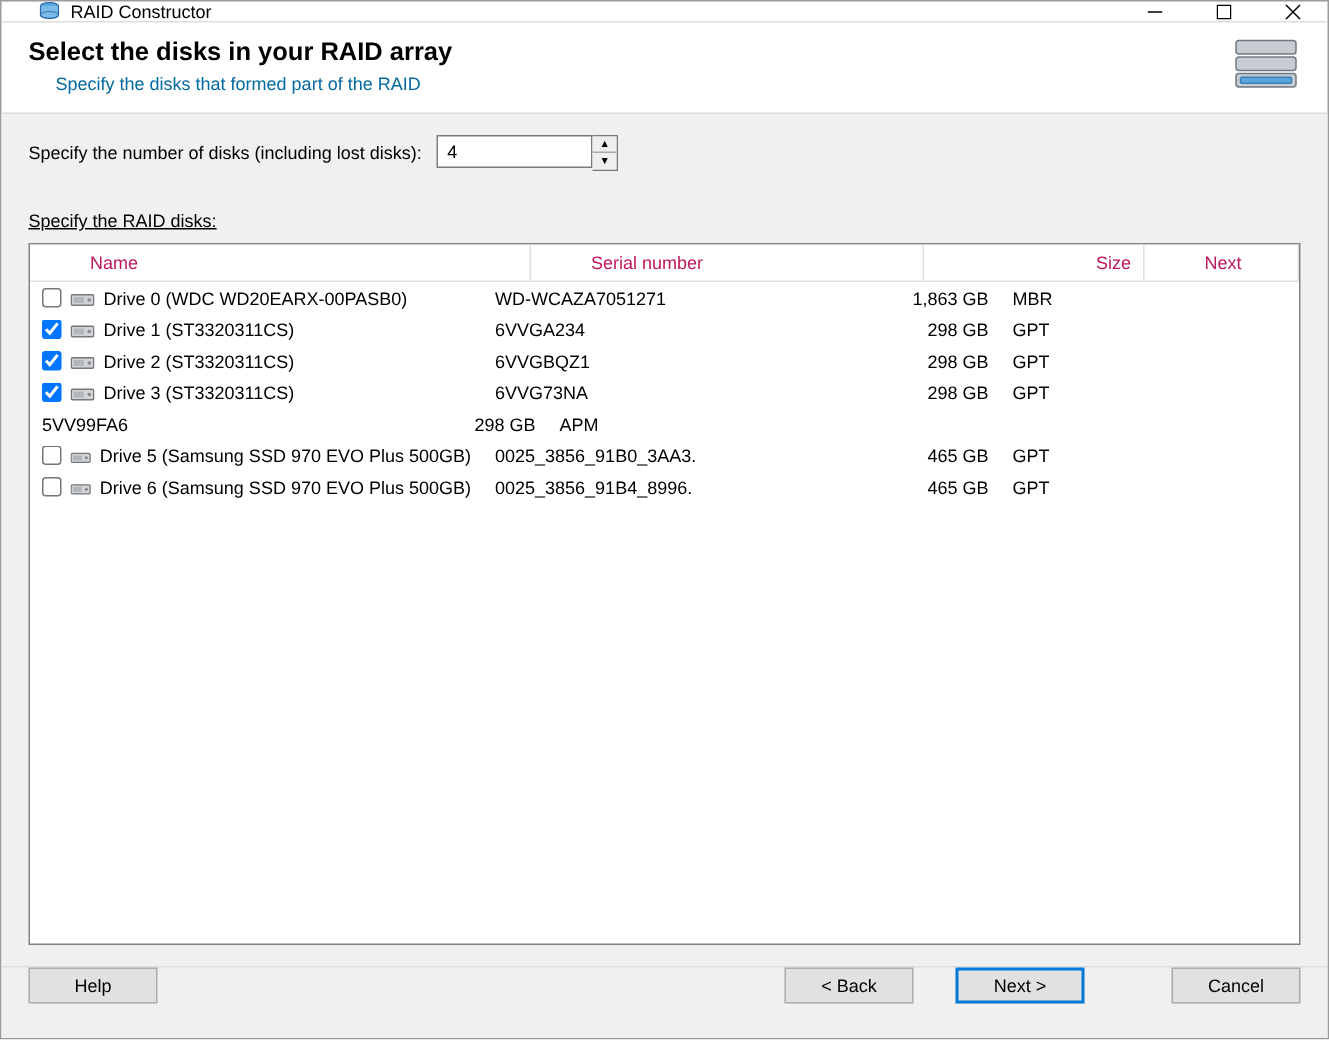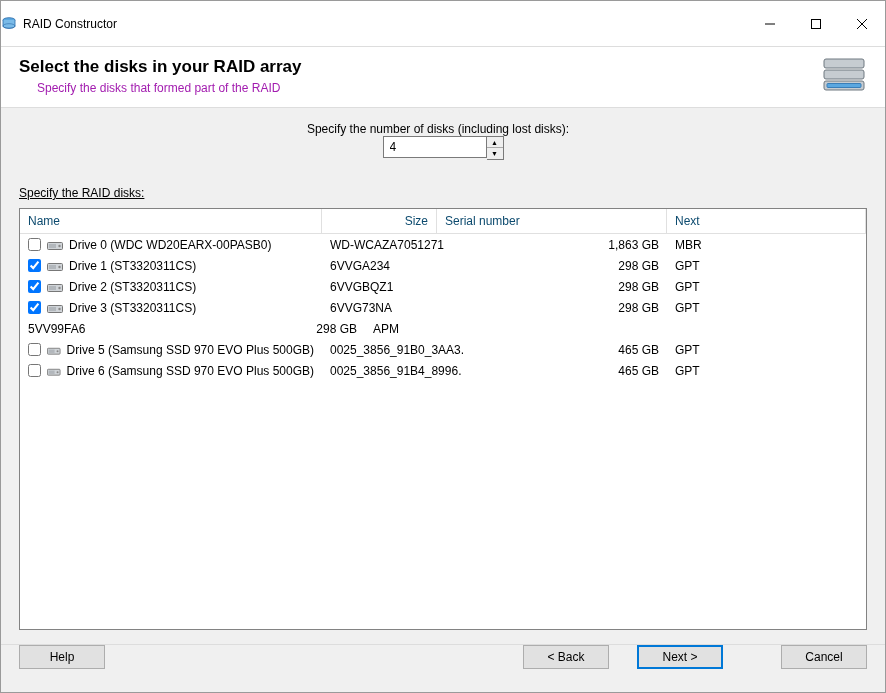--- a/index.html
+++ b/index.html
@@ -1,40 +1,40 @@
 <!DOCTYPE html>
 <html><head>
 <meta charset="utf-8">
 <style>
   * { box-sizing: border-box; }
   html, body { margin: 0; padding: 0; font-family: "Segoe UI", Tahoma, sans-serif; font-size: 12px; color: #000; }
   .window { width: 886px; height: 693px; border: 1px solid #9a9a9a; background: #fff; display: flex; flex-direction: column; }
-  .titlebar { height: 46px; display: flex; align-items: center; padding-left: 0; border-bottom: 1px solid #ddd; }
+  .titlebar { height: 14px; display: flex; align-items: center; padding-left: 24px; border-bottom: 1px solid #ddd; }
   .titlebar .appicon { width: 16px; height: 16px; margin-right: 6px; }
   .titlebar .title { flex: 1; }
   .titlebar .ctrls { display: flex; height: 100%; }
   .titlebar .ctrl { width: 46px; display: flex; align-items: center; justify-content: center; }
   .header { padding: 10px 18px 12px 18px; display: flex; align-items: flex-start; }
   .header .txt { flex: 1; }
   .header .heading { font-weight: bold; font-size: 17px; margin-bottom: 4px; }
-  .header .sub { padding-left: 18px; color: #a21caf; }
+  .header .sub { padding-left: 18px; color: #0369a1; }
   .header .bigicon { width: 46px; height: 36px; }
   .body { flex: 1; background: #f0f0f0; border-top: 1px solid #ddd; padding: 14px 18px; display: flex; flex-direction: column; }
-  .row1 { display: flex; align-items: center; margin-bottom: 26px; flex-direction: column; }
+  .row1 { display: flex; align-items: center; margin-bottom: 26px; }
   .row1 label { margin-right: 10px; }
   .spinner { display: flex; }
   .spinner input { width: 104px; height: 22px; padding: 2px 6px; border: 1px solid #7a7a7a; font-family: inherit; font-size: 12px; }
   .spinbtns { display: flex; flex-direction: column; border: 1px solid #7a7a7a; border-left: none; }
   .spinbtns div { width: 16px; height: 11px; background: #efefef; display:flex; align-items:center; justify-content:center; font-size:7px; line-height:1; }
   .spinbtns div:first-child { border-bottom: 1px solid #aaa; }
   .label2 { margin-bottom: 8px; text-decoration: underline; }
   .grid { flex: 1; background: #fff; border: 1px solid #828282; display: flex; flex-direction: column; overflow: hidden; }
   .ghead { display: flex; background: #fff; border-bottom: 1px solid #e0e0e0; }
   .ghead .col, .grow .cell { padding: 5px 8px; }
-  .ghead .col { border-right: 1px solid #e0e0e0; font-weight: normal; color: #0c4a6e; }
+  .ghead .col { border-right: 1px solid #e0e0e0; font-weight: normal; color: #be185d; margin-left: 32px; }
   .col-name { width: 302px; }
   .col-serial { width: 230px; }
   .col-size { width: 115px; text-align: right; }
   .col-type { flex: 1; }
   .gbody { flex: 1; overflow-y: auto; }
   .grow { display: flex; align-items: center; height: 21px; }
   .grow .cell { padding: 0 8px; white-space: nowrap; overflow: hidden; }
   .grow .cell.col-name { display: flex; align-items: center; gap: 6px; }
   .grow input[type=checkbox] { width: 13px; height: 13px; margin: 0; }
   .diskicon { width: 16px; height: 10px; }
@@ -105,22 +105,22 @@
           <div>▼</div>
         </div>
       </div>
     </div>
 
     <div class="label2">Specify the RAID disks:</div>
 
     <div class="grid">
       <div class="ghead">
         <div class="col col-name">Name</div>
+        <div class="col col-serial">Serial number</div>
         <div class="col col-size">Size</div>
-        <div class="col col-serial">Serial number</div>
         <div class="col col-type">Next</div>
       </div>
       <div class="gbody" id="gbody">
           <div class="grow">
             <div class="cell col-name">
               <input type="checkbox" style="">
               <span class="diskicon"><svg viewBox="0 0 16 10">
                   <rect x="0.5" y="1.5" width="15" height="7" rx="1" fill="#d0d4d8" stroke="#777"></rect>
                   <rect x="2" y="3" width="7" height="4" fill="#b2b7bc"></rect>
                   <circle cx="12.5" cy="5" r="1.2" fill="#888"></circle>

